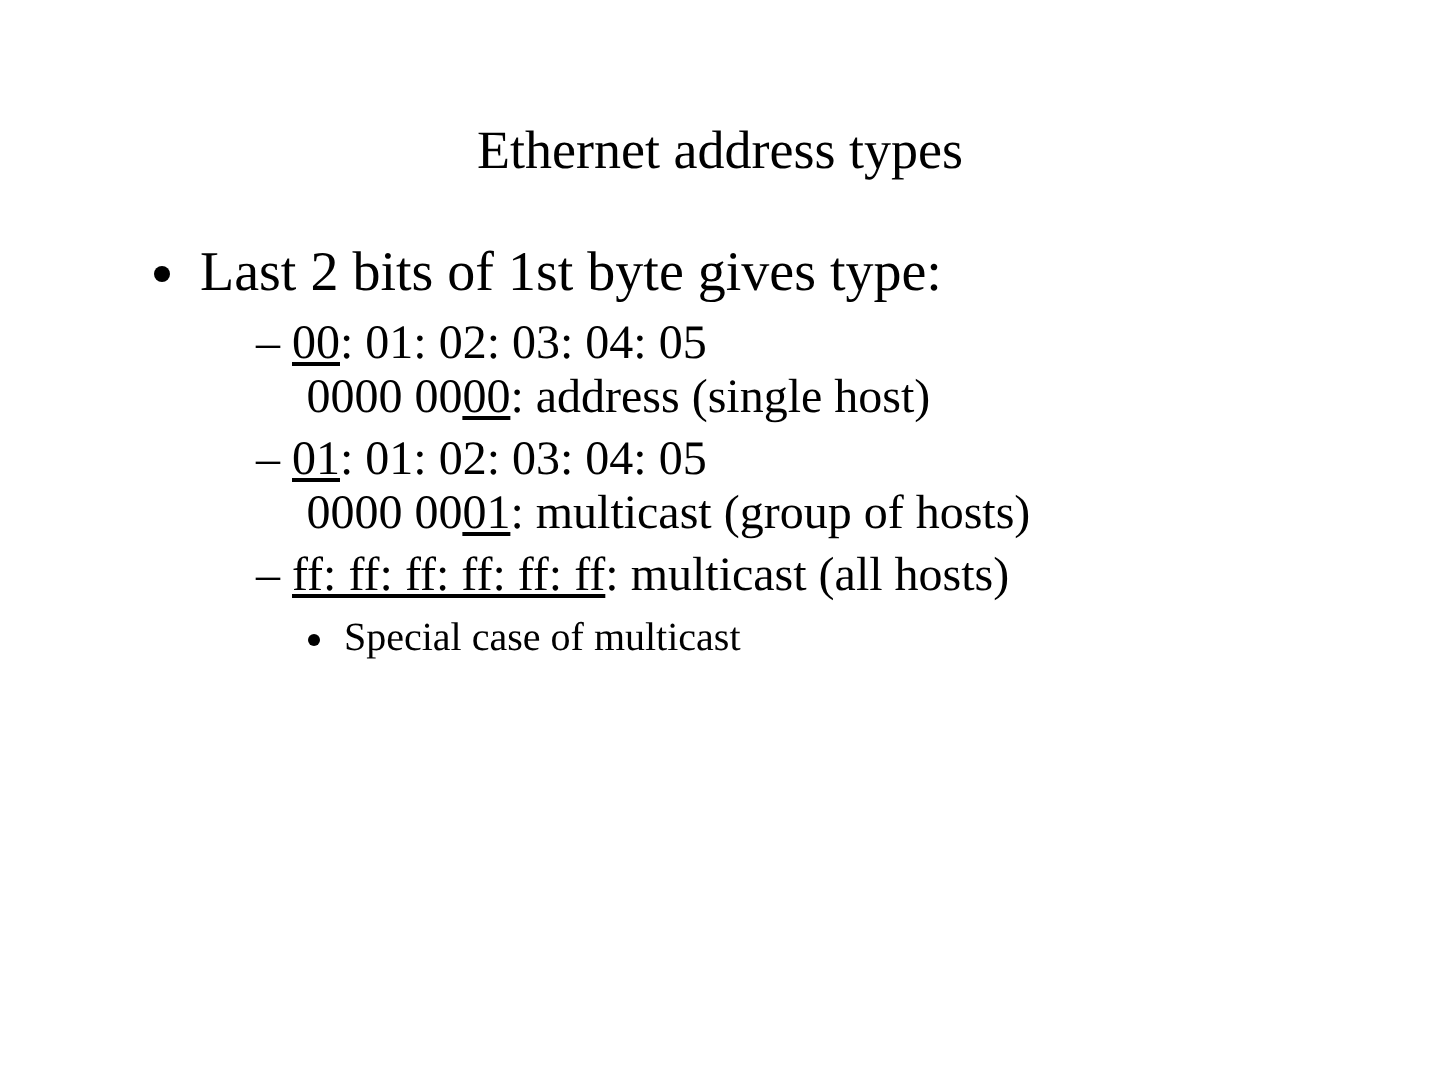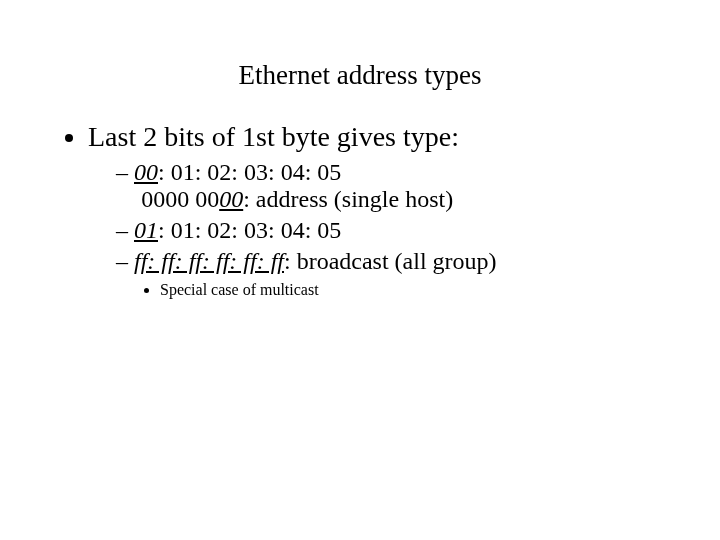--- a/index.html
+++ b/index.html
@@ -19,21 +19,21 @@
   }
   .title {
     text-align: center;
     font-size: 27px;
     margin: 20px 0 30px 0;
     font-weight: normal;
   }
   ul.level1 {
     list-style: disc;
     font-size: 28px;
-    margin: 0 0 0 28px;
+    margin: 0 0 0 40px;
     padding: 0;
   }
   ul.level1 > li {
     margin: 0 0 8px 0;
   }
   ul.level2 {
     list-style: none;
     font-size: 24px;
     margin: 6px 0 0 28px;
     padding: 0;
@@ -43,48 +43,51 @@
   }
   ul.level2 > li::before {
     content: "– ";
   }
   .cont {
     display: block;
     margin-left: 1.05em; 
   }
   ul.level3 {
     list-style: disc;
-    font-size: 16px;
+    font-size: 20px;
     margin: 6px 0 0 44px;
     padding: 0;
   }
-  .u { text-decoration: underline; font-style: italic; }
+  .u { text-decoration: underline; }
 </style>
 </head>
 <body>
 
 <div class="slide">
   <h1 class="title">Ethernet address types</h1>
 
   <ul class="level1">
     <li>
       <span>Last 2 bits of 1st byte gives type:</span>
 
       <ul class="level2">
         <li>
           <span class="u">00</span><span>: 01: 02: 03: 04: 05</span>
           <span class="cont">
             <span>0000 00</span><span class="u">00</span><span>: address (single host)</span>
           </span>
         </li>
         <li>
           <span class="u">01</span><span>: 01: 02: 03: 04: 05</span>
+          <span class="cont">
+            <span>0000 00</span><span class="u">01</span><span>: multicast (group of hosts)</span>
+          </span>
         </li>
         <li>
-          <span class="u">ff: ff: ff: ff: ff: ff</span><span>: broadcast (all group)</span>
+          <span class="u">ff: ff: ff: ff: ff: ff</span><span>: multicast (all hosts)</span>
 
           <ul class="level3">
             <li>
               <span>Special case of multicast</span>
             </li>
           </ul>
         </li>
       </ul>
     </li>
   </ul>

